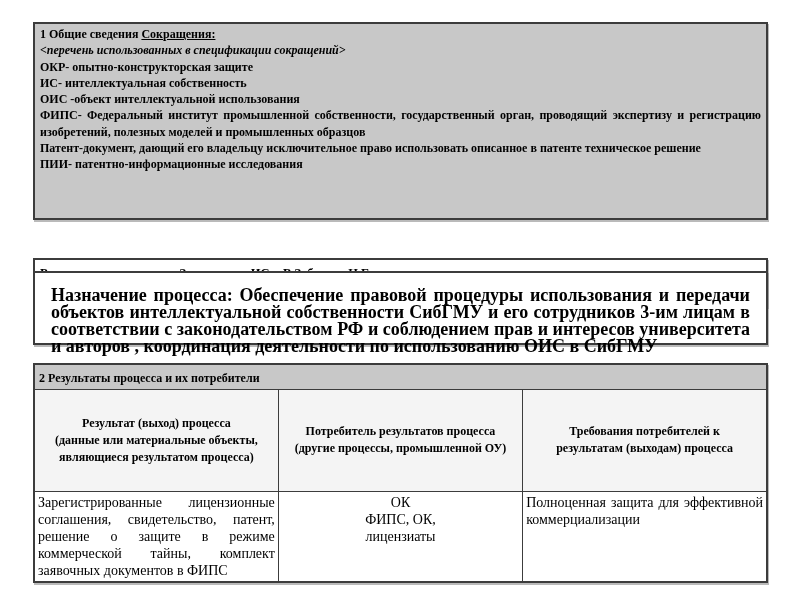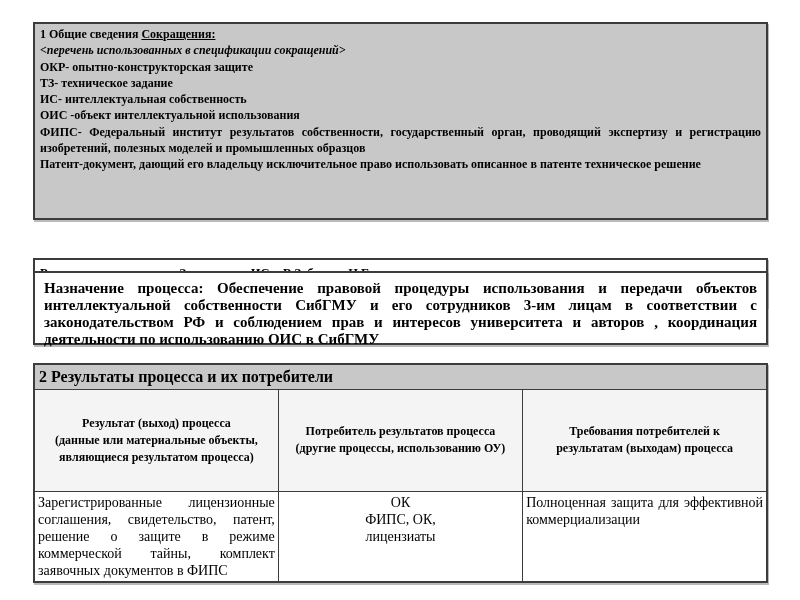--- a/index.html
+++ b/index.html
@@ -32,42 +32,42 @@
   }
   #general-box .line.just { text-align: justify; }
   .u { text-decoration: underline; }
   .it { font-style: italic; }
 
   #manager-box { top: 222px; height: 49px; padding: 5px 5px 0 5px; margin-top: 36px; }
   #manager-box p { margin: 0; font-size: 12.5px; font-weight: bold; line-height: 17px; }
 
   #purpose-box { top: 271px; height: 74px; padding: 3px 5px 0 5px; }
   #purpose-box p {
-    margin: 4px; font-size: 15px; font-weight: bold;
+    margin: 11px; font-size: 18px; font-weight: bold;
     line-height: 17px; text-align: justify;
   }
 
   #results-table {
     position: absolute;
     left: 33px; top: 363px;
     width: 735px;
     border-collapse: collapse;
     table-layout: fixed;
     border: 2px solid #3c3c3c;
     box-shadow: 1px 2px 0 rgba(130,130,130,0.55);
   }
   #results-table td {
     border: 1px solid #3c3c3c;
     box-sizing: border-box;
     overflow: hidden;
   }
   td.caption-cell {
     height: 25px;
     background: #c8c8c8;
-    font-size: 16px;
+    font-size: 12px;
     font-weight: bold;
     vertical-align: bottom;
     padding: 0 4px 3px 4px;
   }
   tr.header-row td {
     height: 102px;
     background: #f4f4f4;
     font-size: 12px;
     font-weight: bold;
     text-align: center;
@@ -98,44 +98,44 @@
 </style>
 </head>
 <body>
 
 <div class="page">
 
   <section class="box gray" id="general-box">
     <p class="line"><span>1 Общие сведения </span><span class="u">Сокращения:</span></p>
     <p class="line it">&lt;перечень использованных в спецификации сокращений&gt;</p>
     <p class="line just">ОКР- опытно-конструкторская защите</p>
-    <p class="line just">ТЗ- техническое задание</p>
     <p class="line just">ИС- интеллектуальная собственность</p>
     <p class="line just">ОИС -объект интеллектуальной использования</p>
-    <p class="line just">ФИПС- Федеральный институт результатов собственности, государственный орган, проводящий экспертизу и регистрацию изобретений, полезных моделей и промышленных образцов</p>
+    <p class="line just">ФИПС- Федеральный институт промышленной собственности, государственный орган, проводящий экспертизу и регистрацию изобретений, полезных моделей и промышленных образцов</p>
     <p class="line just">Патент-документ, дающий его владельцу  исключительное право использовать описанное в патенте техническое решение</p>
+    <p class="line just">ПИИ- патентно-информационные исследования</p>
   </section>
 
   <section class="box white" id="manager-box">
     <p>Руководитель процесса: Зав.отделом ИС и В Зубарева Н.Г.</p>
   </section>
 
   <section class="box white" id="purpose-box">
     <p>Назначение процесса: Обеспечение  правовой процедуры использования и передачи объектов интеллектуальной собственности СибГМУ и его сотрудников 3-им лицам в соответствии с законодательством РФ и  соблюдением прав и интересов университета и авторов , координация деятельности по использованию ОИС в СибГМУ</p>
   </section>
 
   <table id="results-table">
     <tbody>
         <tr>
       <td class="caption-cell" colspan="3">2 Результаты процесса и их потребители</td>
     </tr>
     <tr class="header-row">
       <td class="col1">Результат (выход) процесса
 (данные или материальные объекты, являющиеся результатом процесса)</td>
-      <td class="col2">Потребитель результатов процесса (другие процессы, использованию ОУ)</td>
+      <td class="col2">Потребитель результатов процесса (другие процессы, промышленной ОУ)</td>
       <td class="col3">Требования потребителей к
 результатам (выходам) процесса</td>
     </tr>
     <tr class="body-row">
       <td class="cell-result col1">Зарегистрированные лицензионные соглашения, свидетельство, патент, решение о защите в режиме коммерческой тайны, комплект заявочных документов в ФИПС</td>
       <td class="cell-consumer col2">ОК
 ФИПС, ОК,
 лицензиаты</td>
       <td class="cell-req col3">Полноценная защита для эффективной коммерциализации</td>
     </tr>

